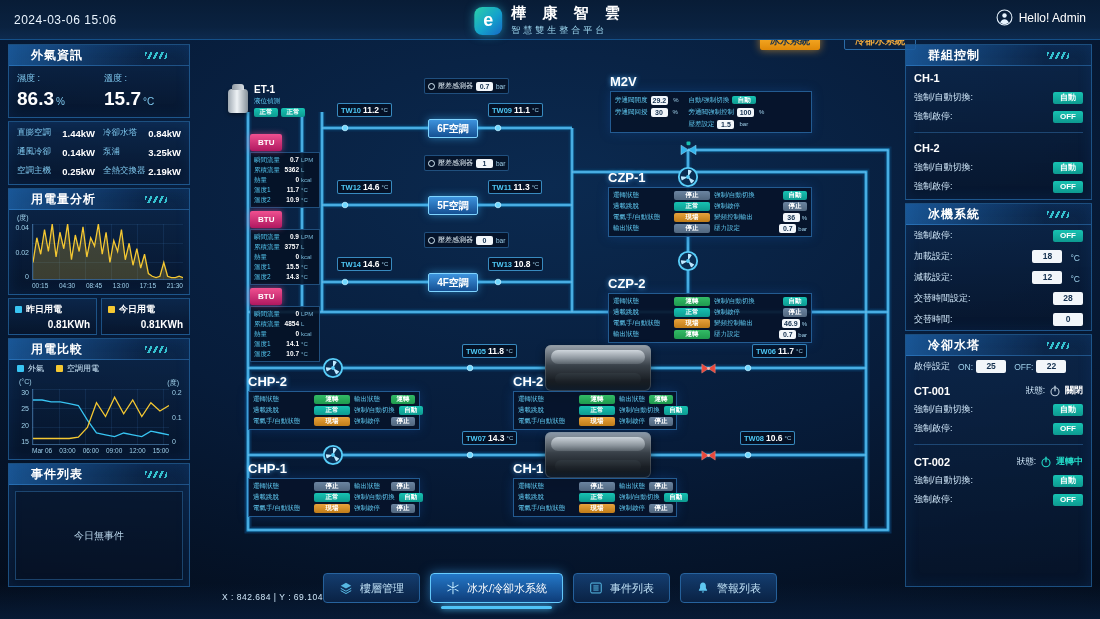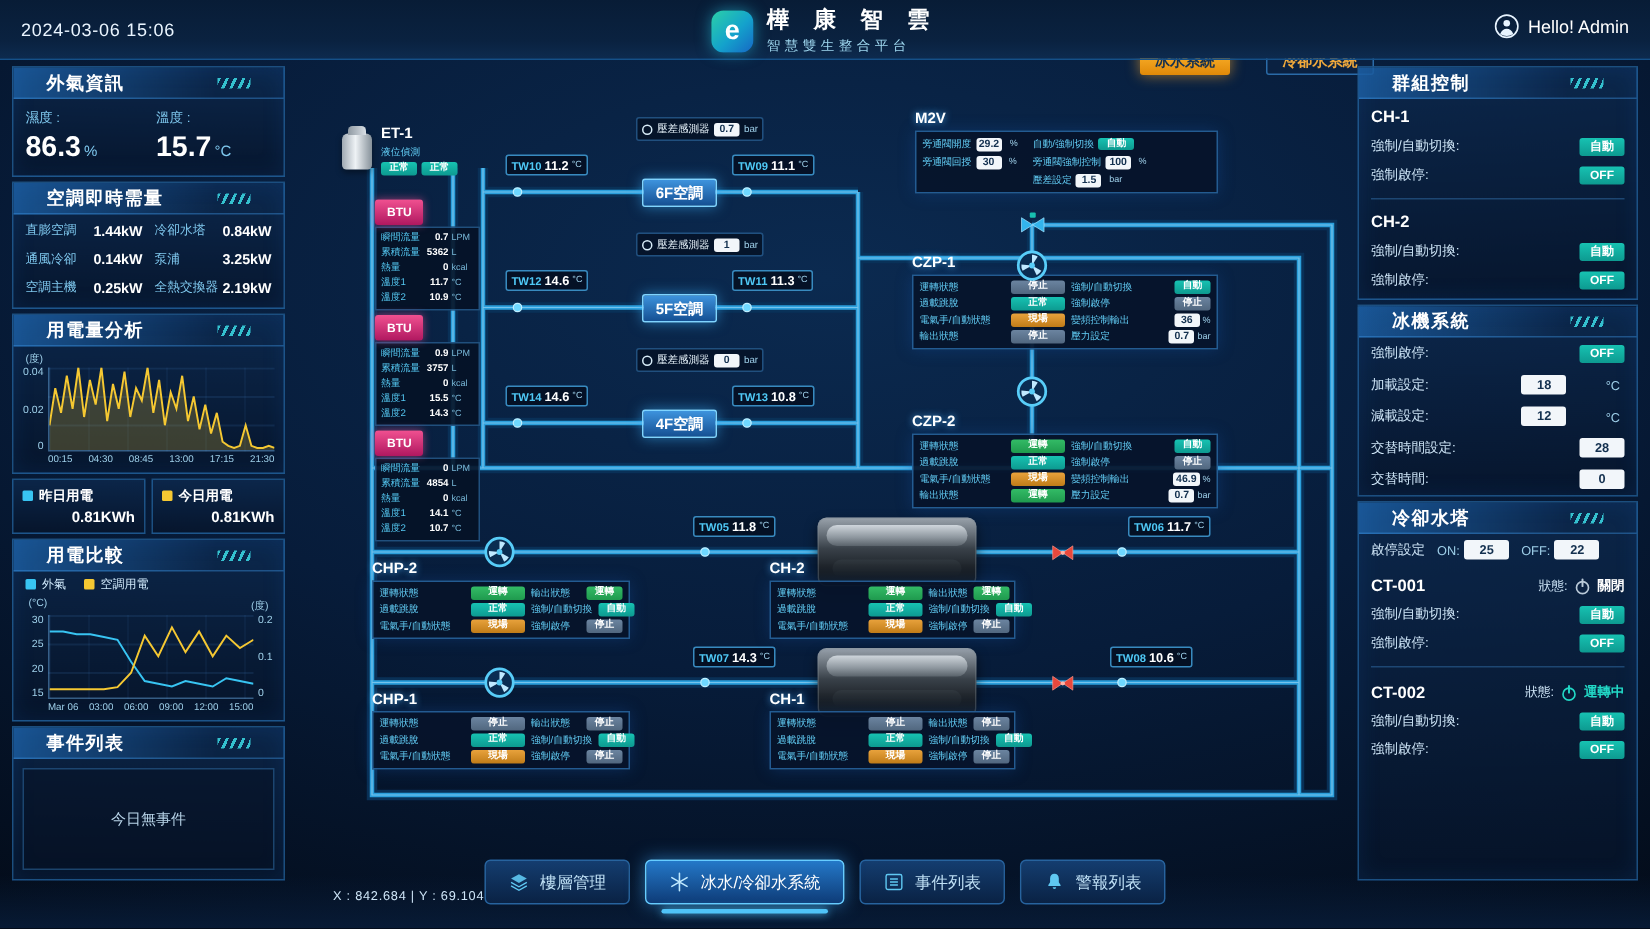--- a/index.html
+++ b/index.html
@@ -64,21 +64,21 @@
 
 .unit{padding:3px 8px}
 .unit-name{font-size:11px;font-weight:bold;color:#fff;margin:3px 0 4px}
 .unit-head{display:flex;align-items:center;gap:4px;margin:4px 0 3px}
 .st-lab{margin-left:auto;font-size:8.5px;color:#cfe6f8}
 .st-val{font-size:9px;font-weight:bold;color:#fff}
 .st-on{color:#22d8c6}
 .pw-off{color:#b9c9d8}.pw-on{color:#22d8c6}
 .srow{display:flex;align-items:center;padding:3px 0;font-size:9px;color:#cfe6f8}
 .srow-p{padding:4px 8px}
-.vcell{margin-left:auto;display:flex;align-items:center;gap:18px}
+.vcell{margin-left:auto;display:flex;align-items:flex-end;gap:0}
 .hr{height:1px;background:rgba(70,150,220,.35);margin:3px 8px}
 .onoff{font-size:8.5px;color:#9fd0ea;margin-left:8px;margin-right:3px}
 
 .chip{min-width:30px;text-align:center;padding:2px 6px;border-radius:2px;font-size:8px;font-weight:bold;color:#fff;line-height:1;display:inline-block}
 .srow .chip{margin-left:auto}
 .c-teal{background:linear-gradient(180deg,#17c2b2,#0d9a90)}
 .c-gray{background:linear-gradient(180deg,#6b84a0,#51677f)}
 .c-green{background:linear-gradient(180deg,#33bb66,#1f9a4e)}
 .c-amber{background:linear-gradient(180deg,#e8a23c,#c07c18)}
 .chip-s{min-width:24px;padding:1px 3px;font-size:6.5px}
@@ -95,21 +95,21 @@
 .ps-lab{font-size:7px;color:#e8f4fc;white-space:nowrap}
 .ps-unit{font-size:6.5px;color:#9fd0ea}
 .btu{position:absolute;z-index:6;width:70px}
 .btu-tag{display:inline-block;padding:4px 8px;font-size:8px;font-weight:bold;color:#fff;background:linear-gradient(180deg,#f05090,#b01860);border-radius:2px;box-shadow:0 0 6px rgba(240,80,150,.6)}
 .btu-panel{margin-top:1px;background:rgba(5,18,38,.9);border:1px solid rgba(60,140,210,.5);padding:2px 3px}
 .brow{display:flex;align-items:baseline;font-size:6.5px;line-height:10px}
 .blab{color:#55c8f2;white-space:nowrap}
 .bval{color:#fff;font-weight:bold;margin-left:auto}
 .bunit{color:#78b8d8;margin-left:2px;width:15px;font-size:6px}
 .pwrap{position:absolute;z-index:7}
-.ptitle{font-size:10px;font-weight:bold;color:#fff;text-shadow:0 0 5px rgba(80,180,255,.9);margin-bottom:2px}
+.ptitle{font-size:13px;font-weight:bold;color:#fff;text-shadow:0 0 5px rgba(80,180,255,.9);margin-bottom:2px}
 .ppanel{background:rgba(6,20,42,.92);border:1px solid rgba(60,150,230,.55);padding:2px 4px;box-shadow:0 0 10px rgba(20,80,160,.35)}
 .plab{font-size:6.5px;color:#62cdf5;white-space:nowrap}
 .punit{font-size:6px;color:#9fd0ea;margin-left:2px}
 .prow4{display:grid;grid-template-columns:57px 36px 1fr auto;align-items:center;column-gap:4px;height:11px}
 .prow4 .cell-r{justify-self:end;display:flex;align-items:center}
 .m2v{display:flex;gap:10px}
 .pcol{display:flex;flex-direction:column}
 .prow2{display:flex;align-items:center;gap:3px;height:12px}
 .et{position:absolute;display:flex;gap:6px;z-index:7;align-items:flex-start}
 .tank{width:20px;height:24px;background:linear-gradient(90deg,#9fa9b2,#eef2f5 45%,#86919a);border-radius:4px 4px 3px 3px;position:relative;box-shadow:0 2px 4px rgba(0,0,0,.4);margin-top:5px}
@@ -646,21 +646,20 @@
           <div><span class="big">86.3</span><span class="ov-u">%</span></div>
         </div>
         <div class="ov">
           <div class="ov-l">溫度 :</div>
           <div><span class="big">15.7</span><span class="ov-u">°C</span></div>
         </div>
       </div>
     </div>
 
     <div class="sec">
-      <div class="sec-h">空調即時需量</div>
       <div class="demand">
         <div class="dcell">
             <span>直膨空調</span>
             <span class="dval">1.44kW</span>
           </div>
         <div class="dcell">
             <span>冷卻水塔</span>
             <span class="dval">0.84kW</span>
           </div>
         <div class="dcell">

